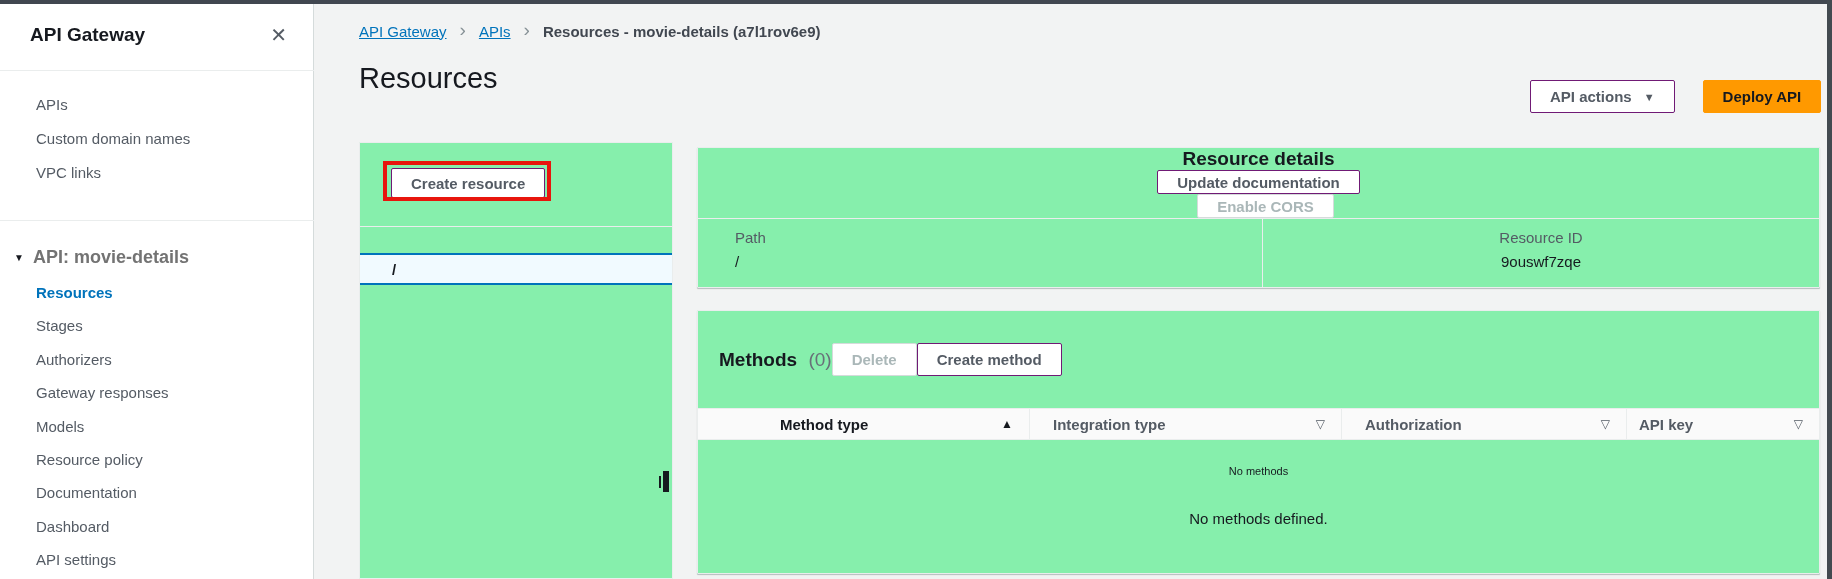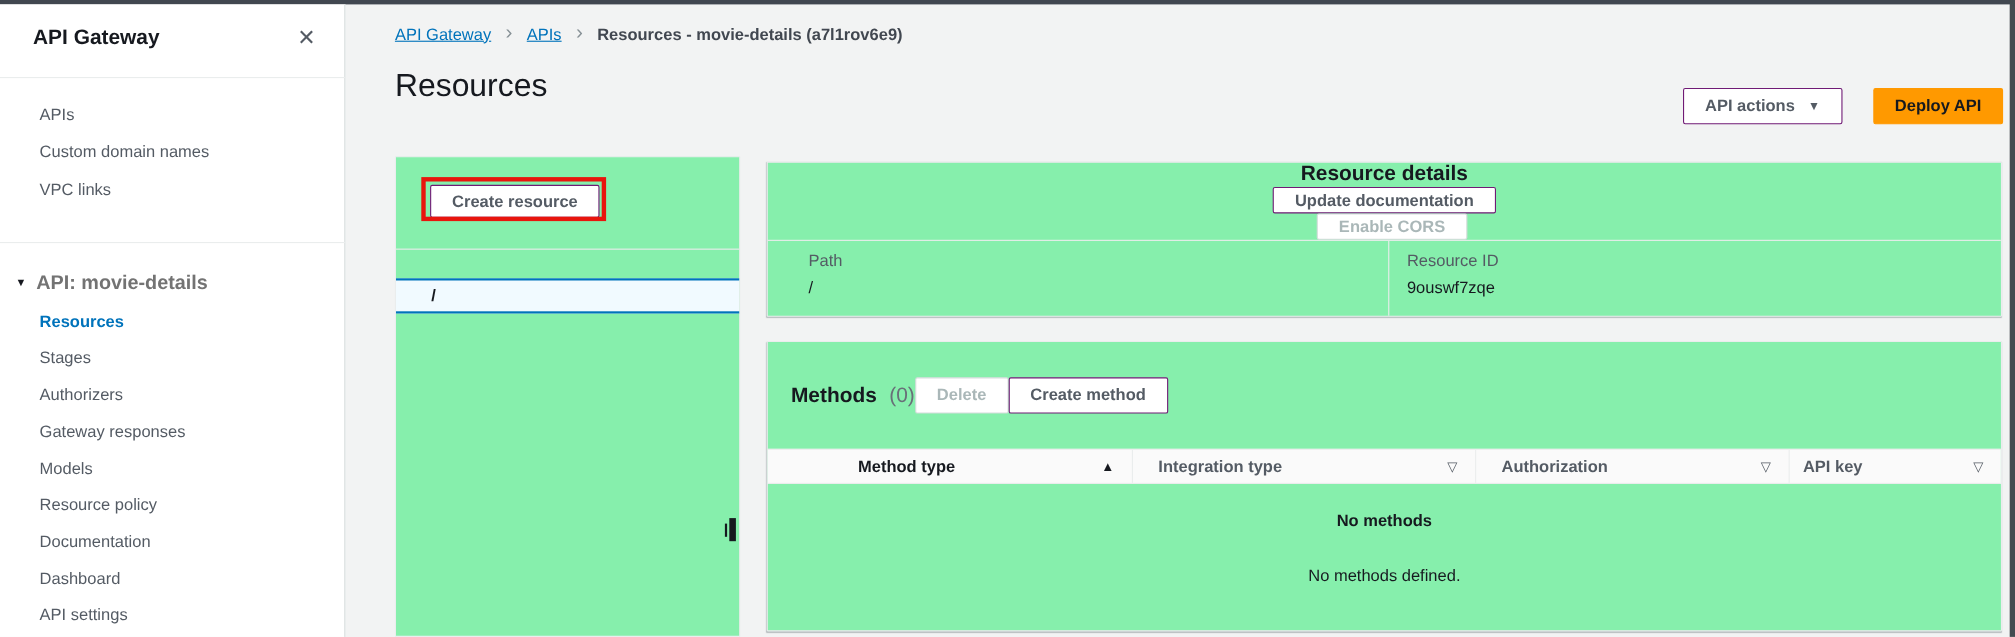--- a/index.html
+++ b/index.html
@@ -63,39 +63,39 @@
   .panel-head{display:flex;align-items:center;height:71px;padding:0 21px;border-bottom:1px solid #eaeded;box-sizing:border-box;flex-direction:column;}
   .panel-title{font-size:19px;font-weight:700;color:#16191f;}
   .panel-title .count{font-weight:400;color:#687078;margin-left:6px;}
   .panel-head .spacer{flex:1;}
   .panel-head .btn + .btn{margin-left:14px;}
   .fields{display:flex;height:68px;}
   .field{box-sizing:border-box;padding-top:10px;}
   .field .f-label{font-size:15px;color:#545b64;}
   .field .f-value{font-size:15px;color:#16191f;margin-top:7px;}
   .field.col1{width:564px;padding-left:37px;}
-  .field.col2{flex:1;border-left:1px solid #eaeded;padding-left:16px;}
+  .field.col2{flex:1;border-left:1px solid #eaeded;text-align:center;}
 
   
   .methods-panel{left:697px;top:310px;width:1123px;height:264px;}
   .methods-head{display:flex;align-items:center;height:97px;padding:0 21px;box-sizing:border-box;}
   .mtable-head{display:flex;height:32px;background:#fafafa;border-top:1px solid #eaeded;border-bottom:1px solid #eaeded;box-sizing:border-box;}
   .th{display:flex;align-items:center;box-sizing:border-box;padding:0 16px 0 23px;font-size:15px;font-weight:700;color:#545b64;border-left:1px solid #eaeded;cursor:pointer;}
   .th:first-child,.th.sel{border-left:none;}
   .th .lbl{flex:1;}
   .th.sorted{color:#16191f;}
   .th .sort{font-size:12px;color:#545b64;margin-left:8px;}
   .th.sorted .sort{color:#16191f;}
   .th-sel{width:59px;border-left:none;}
   .w-method{width:272px;}
   .w-integ{width:312px;}
   .w-auth{width:285px;}
   .w-key{flex:1;padding-left:12px;}
   .empty{display:flex;flex-direction:column;align-items:center;padding-top:25px;}
-  .empty .e-title{font-size:15px;font-weight:700;color:#16191f;}
+  .empty .e-title{font-size:11px;font-weight:400;color:#16191f;}
   .empty .e-text{font-size:15px;color:#16191f;margin-top:33px;}
 </style>
 </head>
 <body>
 
 <div class="canvas">
 
   <div class="topbar"></div>
   <div class="rightbar"></div>
 

